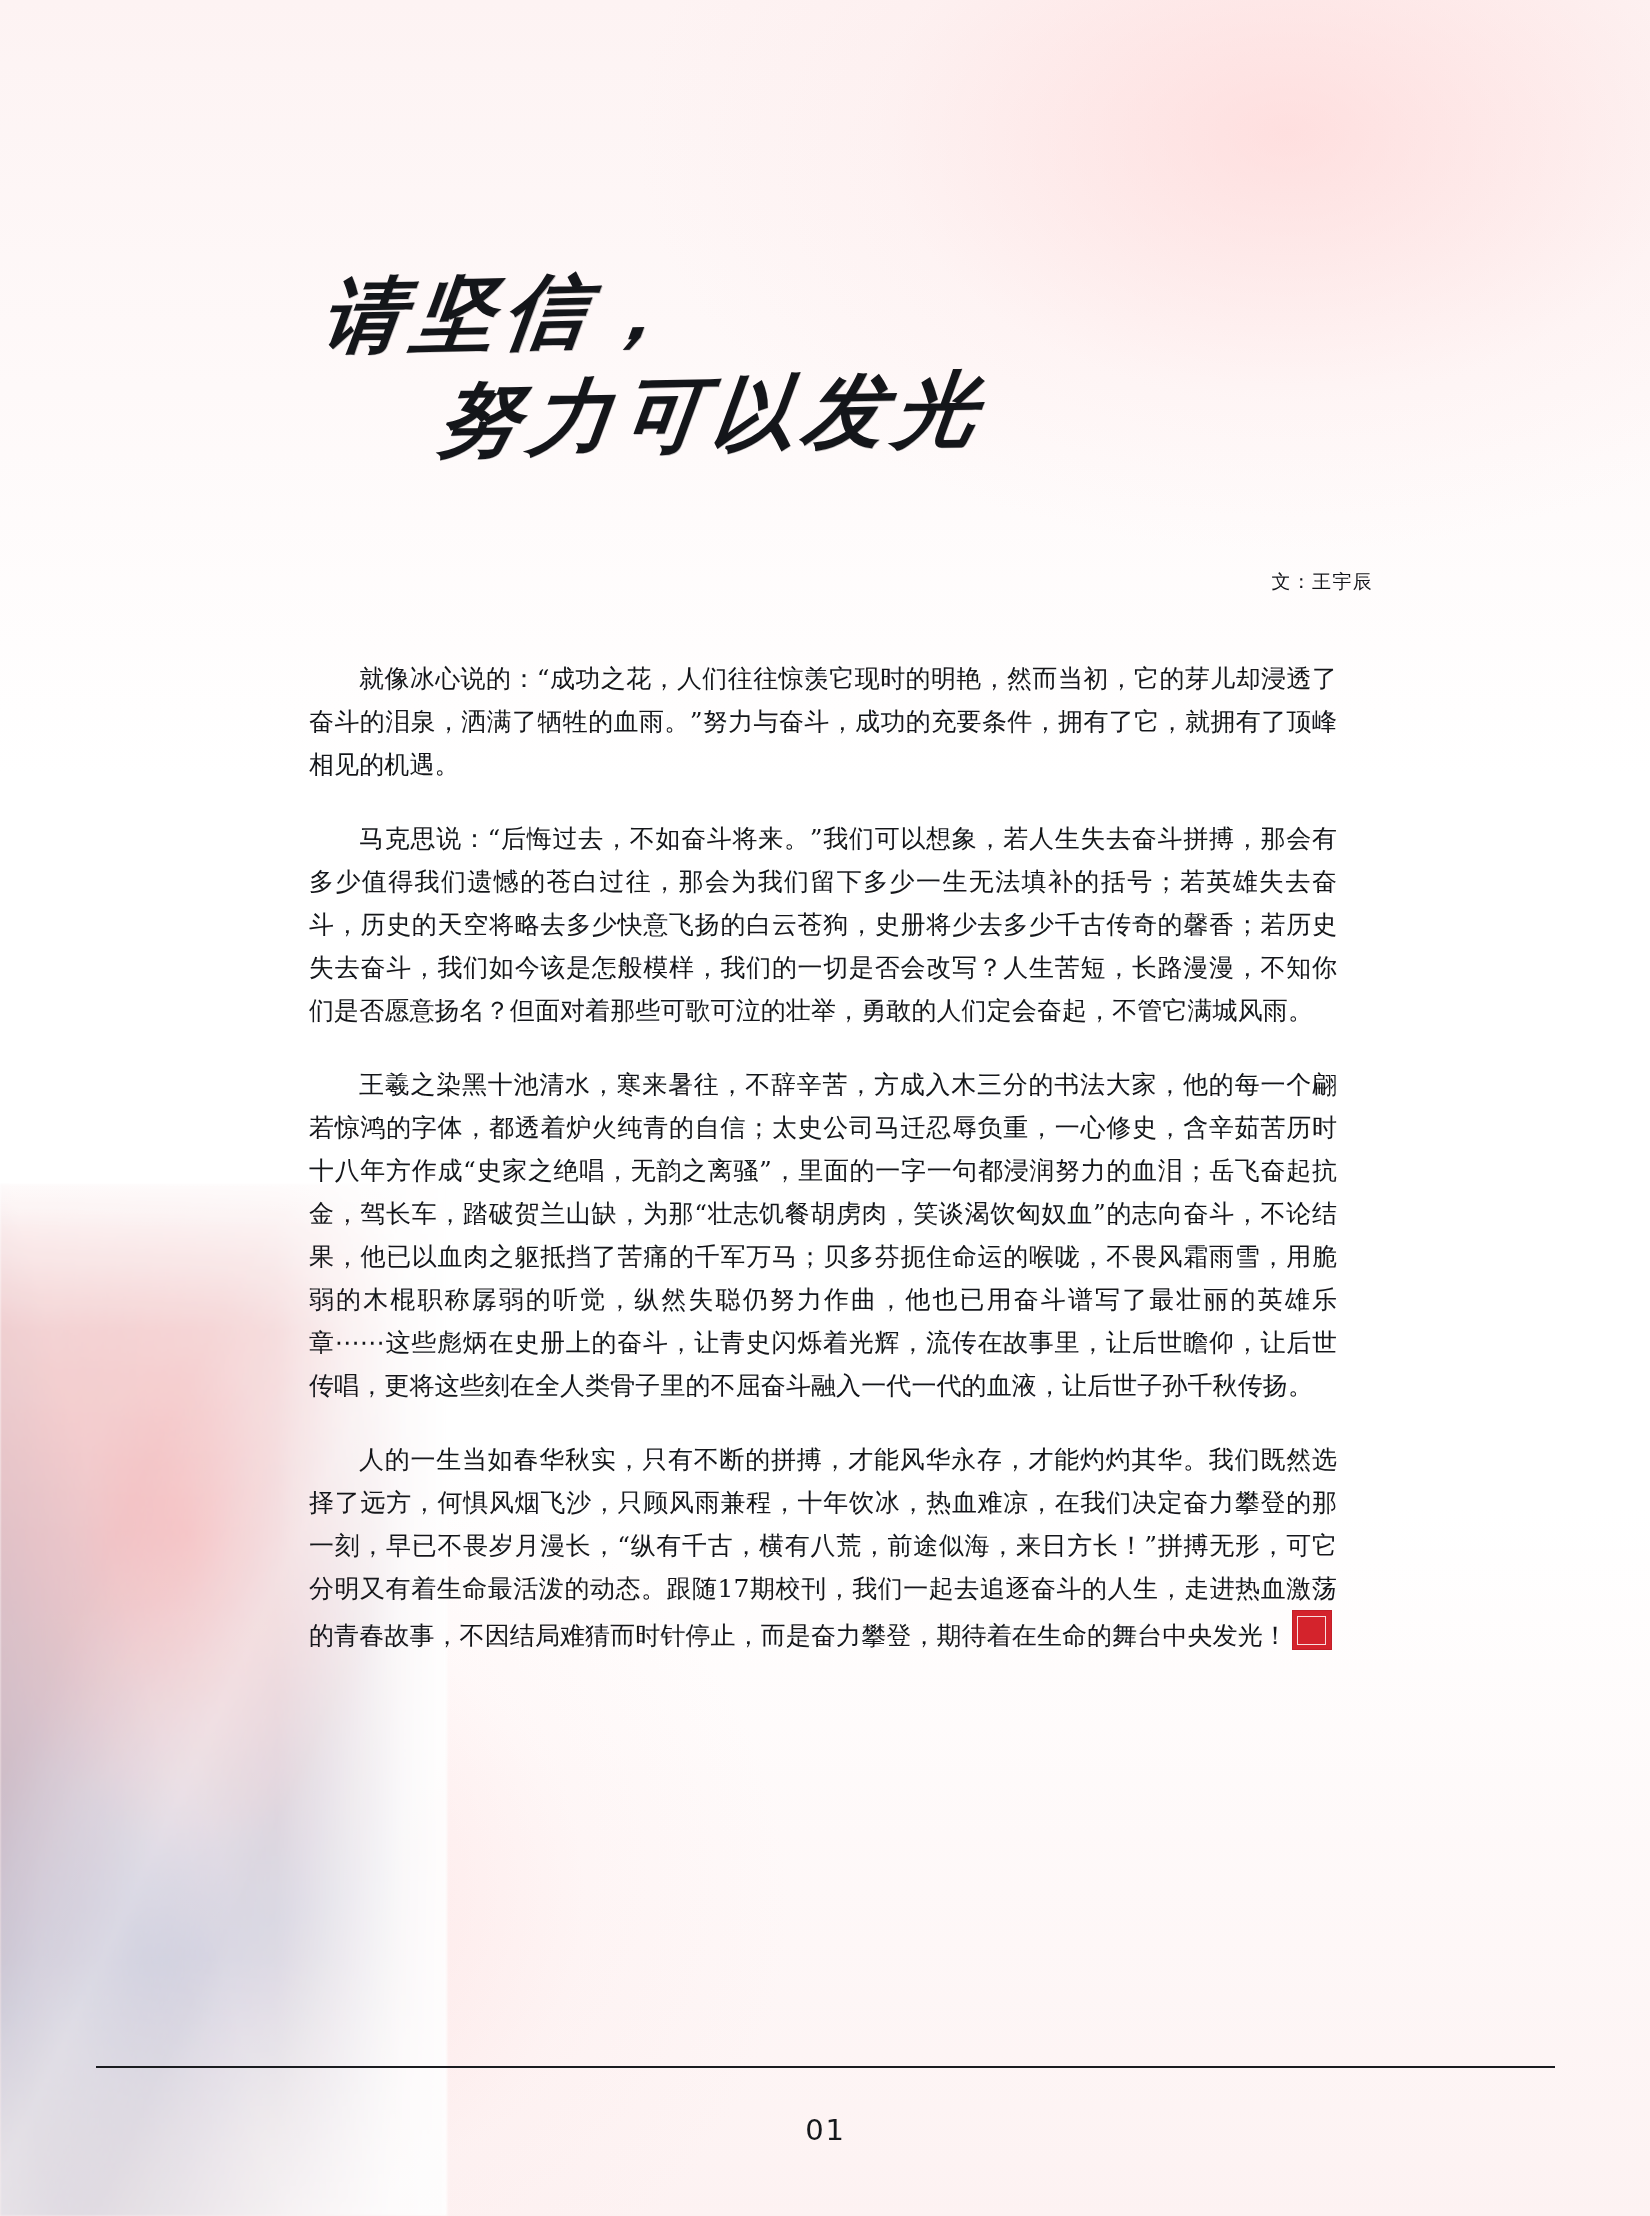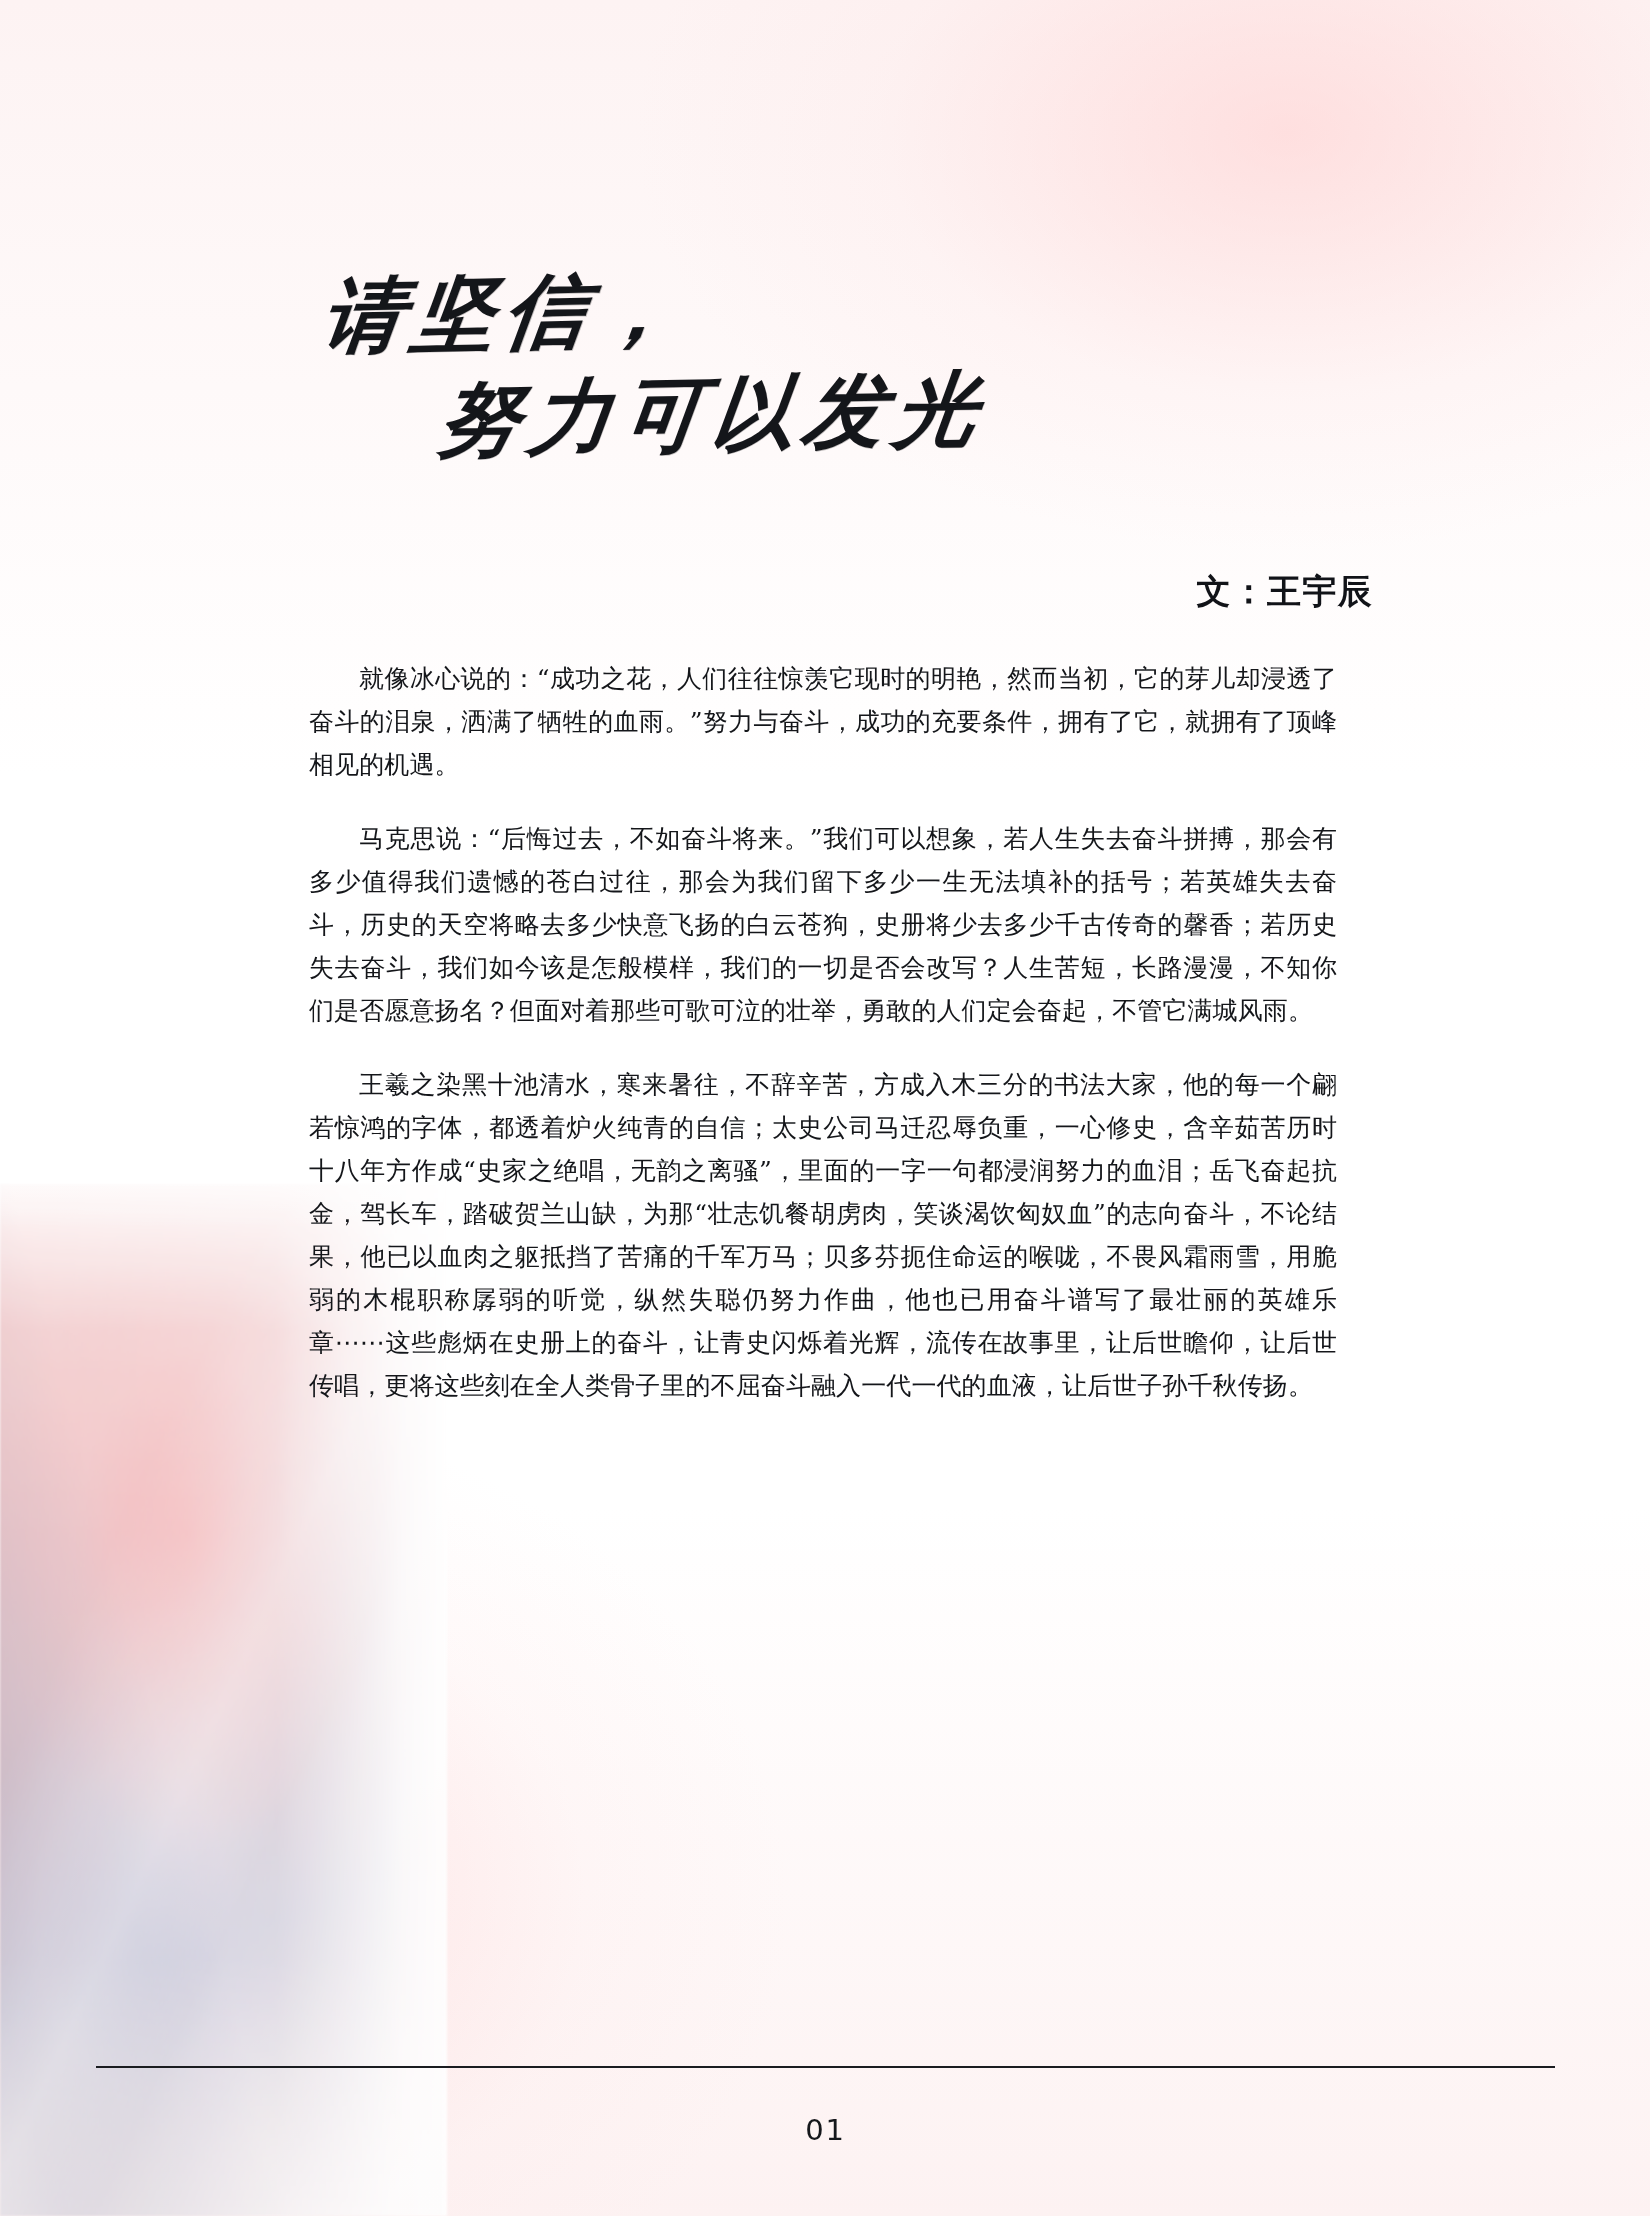--- a/index.html
+++ b/index.html
@@ -91,22 +91,22 @@
     margin-left: 129px;
     margin-top: 11.6px;
     transform: skewX(-8deg) rotate(-1.2deg);
   }
 
   .byline {
     position: absolute;
     right: 278px;
     top: 569px;
     font-family: "DejaVu Sans", sans-serif;
-    font-size: 34px;
-    font-weight: bold;
+    font-size: 19px;
+    font-weight: normal;
     color: #111318;
     letter-spacing: 1.3px;
   }
 
   .article {
     position: absolute;
     left: 309px;
     top: 647px;
     width: 1028px;
     margin-top: 10px;
@@ -173,19 +173,20 @@
     <div class="title-line title-line-1">请坚信，</div>
     <div class="title-line title-line-2">努力可以发光</div>
   </div>
 
   <div class="byline">文：王宇辰</div>
 
   <div class="article">
     <p class="para">就像冰心说的：“成功之花，人们往往惊羡它现时的明艳，然而当初，它的芽儿却浸透了奋斗的泪泉，洒满了牺牲的血雨。”努力与奋斗，成功的充要条件，拥有了它，就拥有了顶峰相见的机遇。</p>
     <p class="para">马克思说：“后悔过去，不如奋斗将来。”我们可以想象，若人生失去奋斗拼搏，那会有多少值得我们遗憾的苍白过往，那会为我们留下多少一生无法填补的括号；若英雄失去奋斗，历史的天空将略去多少快意飞扬的白云苍狗，史册将少去多少千古传奇的馨香；若历史失去奋斗，我们如今该是怎般模样，我们的一切是否会改写？人生苦短，长路漫漫，不知你们是否愿意扬名？但面对着那些可歌可泣的壮举，勇敢的人们定会奋起，不管它满城风雨。</p>
     <p class="para">王羲之染黑十池清水，寒来暑往，不辞辛苦，方成入木三分的书法大家，他的每一个翩若惊鸿的字体，都透着炉火纯青的自信；太史公司马迁忍辱负重，一心修史，含辛茹苦历时十八年方作成“史家之绝唱，无韵之离骚”，里面的一字一句都浸润努力的血泪；岳飞奋起抗金，驾长车，踏破贺兰山缺，为那“壮志饥餐胡虏肉，笑谈渴饮匈奴血”的志向奋斗，不论结果，他已以血肉之躯抵挡了苦痛的千军万马；贝多芬扼住命运的喉咙，不畏风霜雨雪，用脆弱的木棍职称孱弱的听觉，纵然失聪仍努力作曲，他也已用奋斗谱写了最壮丽的英雄乐章⋯⋯这些彪炳在史册上的奋斗，让青史闪烁着光辉，流传在故事里，让后世瞻仰，让后世传唱，更将这些刻在全人类骨子里的不屈奋斗融入一代一代的血液，让后世子孙千秋传扬。</p>
+    <p class="para"><span>人的一生当如春华秋实，只有不断的拼搏，才能风华永存，才能灼灼其华。我们既然选择了远方，何惧风烟飞沙，只顾风雨兼程，十年饮冰，热血难凉，在我们决定奋力攀登的那一刻，早已不畏岁月漫长，“纵有千古，横有八荒，前途似海，来日方长！”拼搏无形，可它分明又有着生命最活泼的动态。跟随17期校刊，我们一起去追逐奋斗的人生，走进热血激荡的青春故事，不因结局难猜而时针停止，而是奋力攀登，期待着在生命的舞台中央发光！</span><span class="seal"></span></p>
   </div>
 
   <div class="footer-rule"></div>
   <div class="page-number">01</div>
 
 </div>
 
 
 </body></html>

